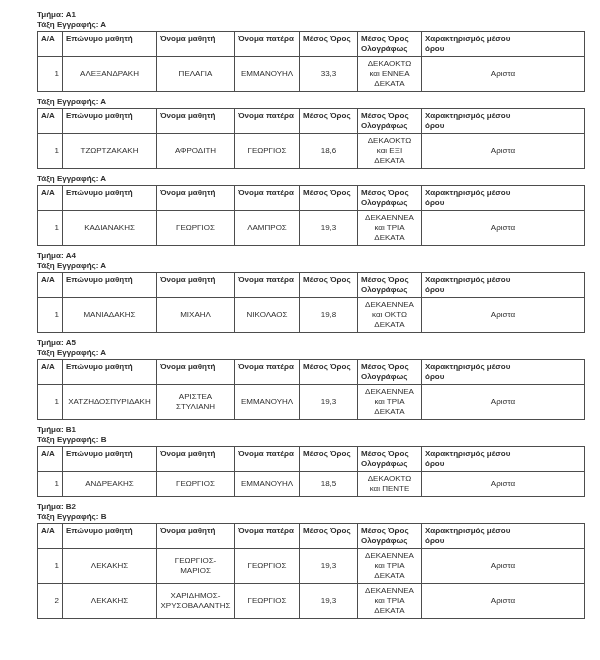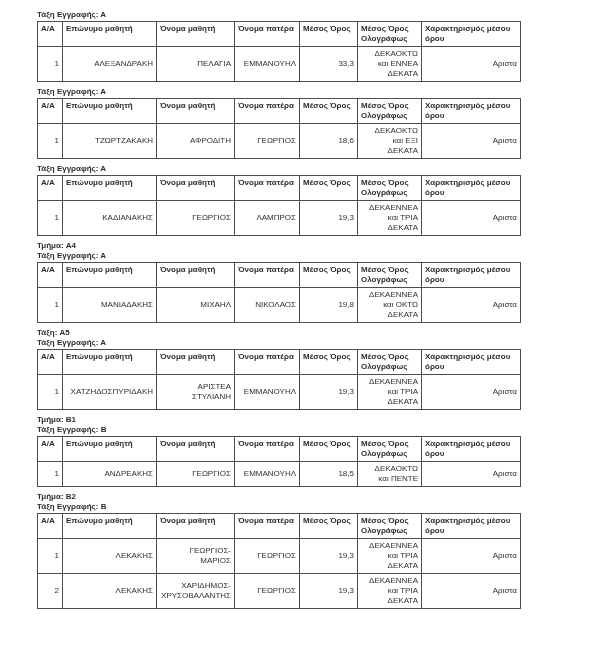--- a/index.html
+++ b/index.html
@@ -36,50 +36,51 @@
     white-space: pre-line;
   }
   .sec-label.taxi {
     margin-bottom: 1px;
   }
   .section.label-gap .sec-label.tmima {
   }
   table.grid {
     border-collapse: collapse;
     table-layout: fixed;
-    width: 484px;
+    width: 548px;
   }
   table.grid th, table.grid td {
     border: 1px solid #4d4d4d;
     font-size: 8px;
     line-height: 10px;
     padding: 2px 3px;
     white-space: pre-line;
     overflow: hidden;
     word-wrap: break-word;
   }
   table.grid th {
     text-align: left;
     vertical-align: top;
     font-weight: bold;
   }
   table.grid td {
     vertical-align: middle;
-    text-align: right;
+    text-align: center;
   }
   table.grid td.col-aa {
     text-align: right;
   }
 </style>
 </head>
 <body>
 
 <div class="page">
   <div>
   <div class="section">
+    <div class="sec-label tmima">Τμήμα: A1</div>
     <div class="sec-label taxi">Τάξη Εγγραφής: Α</div>
     <table class="grid">
       <colgroup>
         <col style="width:25px">
         <col style="width:94px">
         <col style="width:78px">
         <col style="width:65px">
         <col style="width:58px">
         <col style="width:64px">
         <col>
@@ -231,21 +232,21 @@
               <td class="col-avg_words">ΔΕΚΑΕΝΝΕΑ
 και ΟΚΤΩ
 ΔΕΚΑΤΑ</td>
               <td class="col-grade">Αριστα</td>
             </tr>
           </tbody>
     </table>
   </div>
 
   <div class="section">
-    <div class="sec-label tmima">Τάξη: A5</div>
+    <div class="sec-label tmima">Τμήμα: A5</div>
     <div class="sec-label taxi">Τάξη Εγγραφής: Α</div>
     <table class="grid">
       <colgroup>
         <col style="width:25px">
         <col style="width:94px">
         <col style="width:78px">
         <col style="width:65px">
         <col style="width:58px">
         <col style="width:64px">
         <col>

